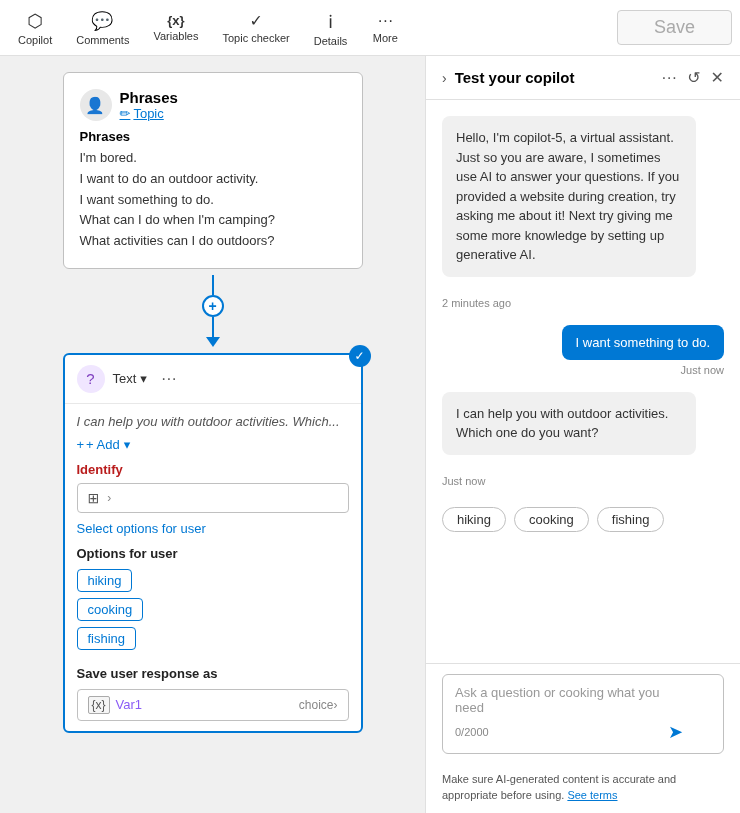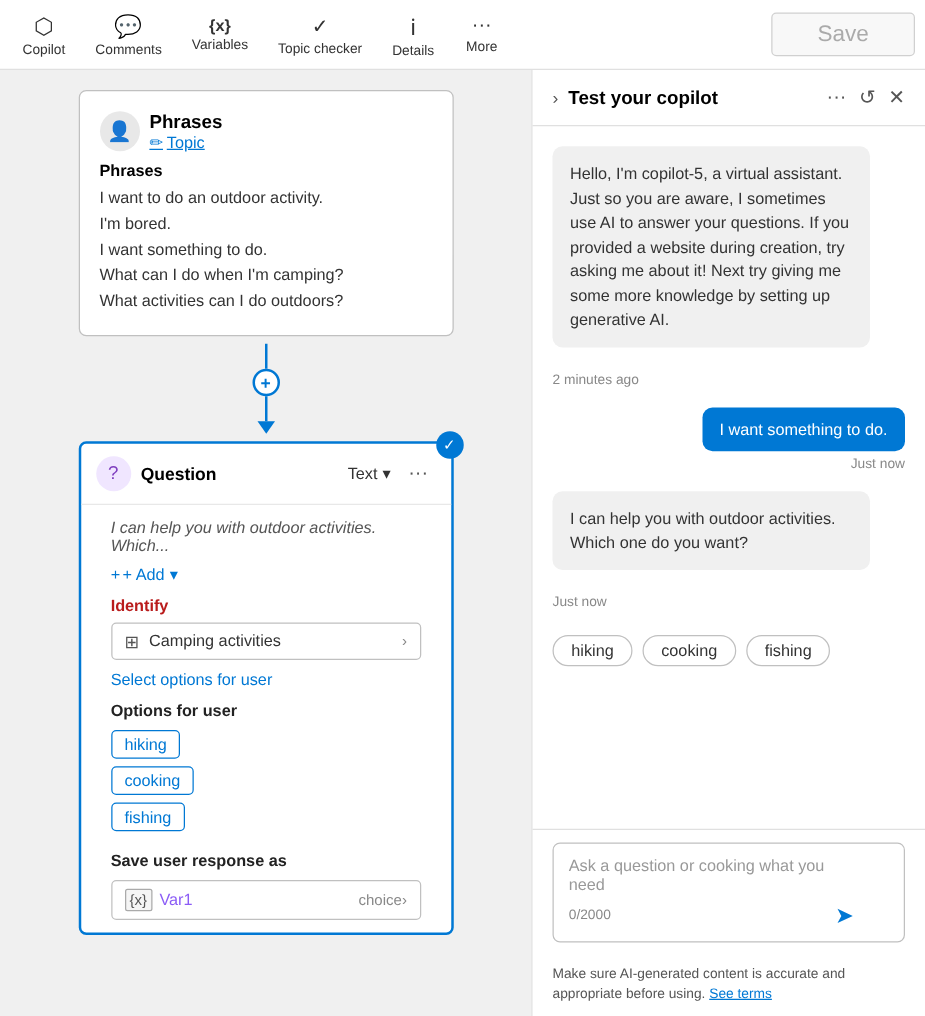--- a/index.html
+++ b/index.html
@@ -36,21 +36,21 @@
     
     .question-card { background: #fff; border: 2px solid #0078d4; border-radius: 6px; width: 300px; padding: 0; position: relative; }
     .question-card-header { display: flex; align-items: center; padding: 10px 12px; border-bottom: 1px solid #e8e8e8; gap: 8px; }
     .question-icon { width: 28px; height: 28px; border-radius: 50%; background: #f0e6ff; display: flex; align-items: center; justify-content: center; font-size: 15px; color: #8040c0; }
     .question-title { font-weight: 600; font-size: 14px; flex: 1; }
     .question-badge { position: absolute; top: -10px; right: -10px; width: 22px; height: 22px; border-radius: 50%; background: #0078d4; display: flex; align-items: center; justify-content: center; }
     .question-badge-check { color: #fff; font-size: 12px; }
     .type-selector { display: flex; align-items: center; gap: 4px; font-size: 13px; color: #333; cursor: pointer; }
     .more-btn { background: none; border: none; cursor: pointer; font-size: 16px; color: #555; padding: 2px 6px; }
 
-    .question-body { padding: 10px 24px; }
+    .question-body { padding: 10px 12px; }
     .question-text { font-size: 13px; color: #555; margin-bottom: 8px; font-style: italic; }
     .add-btn { display: flex; align-items: center; gap: 4px; font-size: 13px; color: #0078d4; cursor: pointer; margin-bottom: 10px; }
 
     .section-label { font-weight: 600; font-size: 13px; margin-bottom: 6px; color: #b91c1c; }
 
     .identify-row { display: flex; align-items: center; border: 1px solid #c0c0c0; border-radius: 4px; padding: 6px 10px; margin-bottom: 8px; cursor: pointer; }
     .identify-row-icon { margin-right: 8px; font-size: 14px; color: #555; }
     .identify-row-text { flex: 1; font-size: 13px; color: #333; }
     .identify-row-arrow { font-size: 12px; color: #888; }
 
@@ -138,39 +138,38 @@
         <div style="display:flex;flex-direction:column;">
           <span class="card-header-title">Phrases</span>
           <span class="card-edit">
             <span>✏</span>
             <span>Topic</span>
           </span>
         </div>
       </div>
       <div class="phrases-title">Phrases</div>
       <div class="phrases-list">
+        <div>I'm bored.</div>
         <div>I want to do an outdoor activity.</div>
-        <div>I'm bored.</div>
         <div>I want something to do.</div>
         <div>What can I do when I'm camping?</div>
         <div>What activities can I do outdoors?</div>
       </div>
     </div>
 
     <div class="connector">
       <div class="connector-line"></div>
       <div class="connector-circle">+</div>
       <div class="connector-line"></div>
       <div class="connector-arrow"></div>
     </div>
 
     <div class="question-card">
       <div class="question-card-header">
         <div class="question-icon">?</div>
-        <span class="question-title">Question</span>
         <div class="type-selector">
           <span>Text</span>
           <span>▾</span>
         </div>
         <button class="more-btn">···</button>
       </div>
       <div class="question-badge">
         <span class="question-badge-check">✓</span>
       </div>
 
@@ -178,21 +177,20 @@
         <div class="question-text">I can help you with outdoor activities. Which...</div>
         <div class="add-btn">
           <span>+</span>
           <span style="margin-left:-2px;">+ Add</span>
           <span>▾</span>
         </div>
 
         <div class="section-label">Identify</div>
         <div class="identify-row">
           <span class="identify-row-icon">⊞</span>
-          <span class="identify-row-text">Camping activities</span>
           <span class="identify-row-arrow">›</span>
         </div>
 
         <a class="select-link">Select options for user</a>
 
         <div class="options-label">Options for user</div>
         <div class="options-tags">
           <div><span class="option-tag">hiking</span></div>
           <div><span class="option-tag">cooking</span></div>
           <div><span class="option-tag">fishing</span></div>

